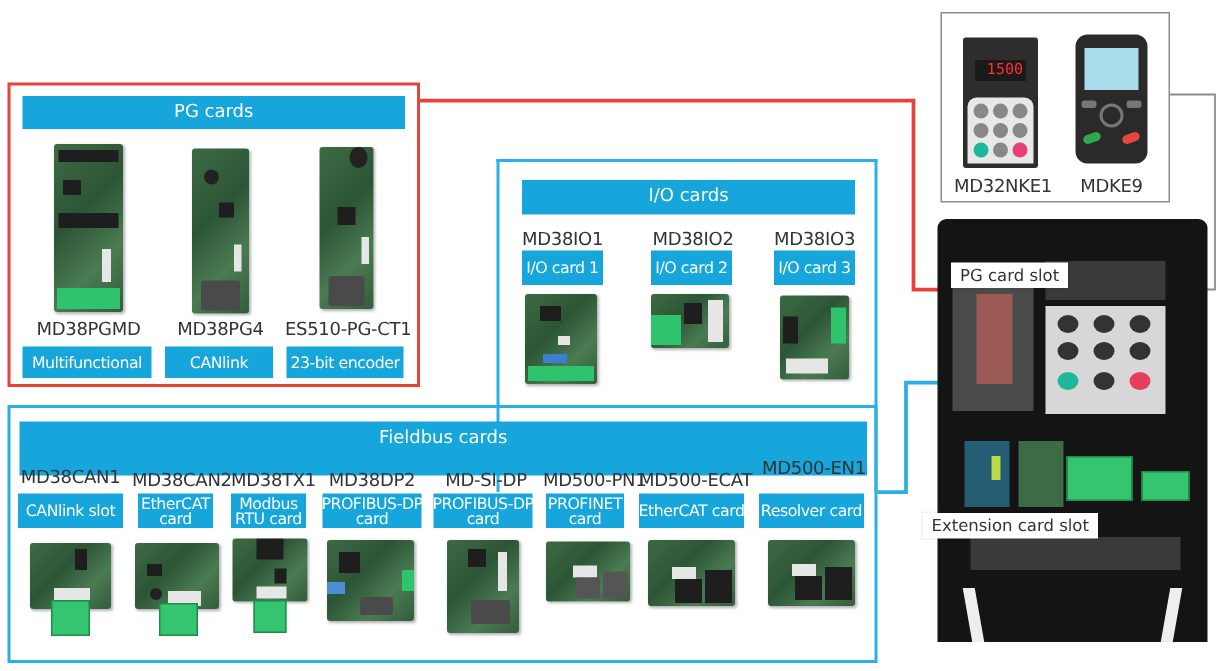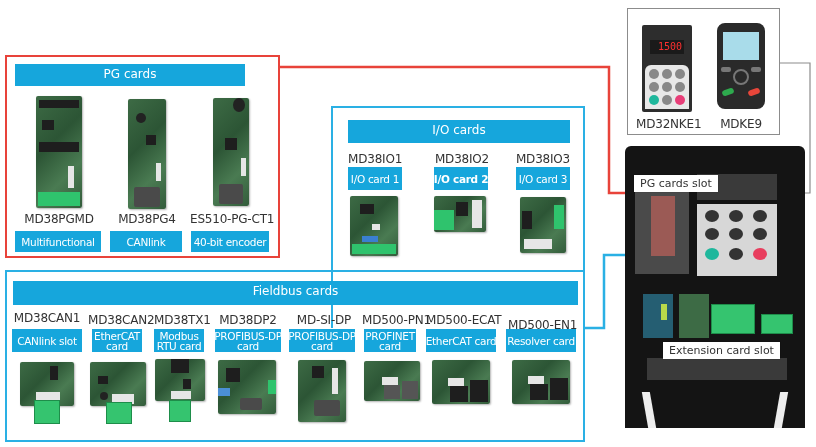--- a/index.html
+++ b/index.html
@@ -25,21 +25,21 @@
 <svg class="abs" style="left:0;top:0;" width="816" height="447">
 
   <polyline points="279,67 609,67 609,193 630,193" fill="none" stroke="#e8433a" stroke-width="2.5"></polyline>
 
   <polyline points="780,63 810,63 810,193 770,193" fill="none" stroke="#8c8c8c" stroke-width="1.2"></polyline>
 
   <polyline points="585,328 604,328 604,255 627,255" fill="none" stroke="#2ab0e4" stroke-width="2.5"></polyline>
 </svg>
 
 <div class="abs" style="left:5px;top:55px;width:275px;height:203px;border:2px solid #e8433a;"></div>
-<div class="abs bar-title" style="left:15px;top:64px;width:230px;height:22px;">PG cards</div>
+<div class="abs bar-title" style="left:15px;top:64px;width:255px;height:22px;">PG cards</div>
 
 <div class="pcb" style="left:36px;top:96px;width:46px;height:112px;">
   <div class="chip" style="left:3px;top:4px;width:40px;height:8px;"></div>
   <div class="chip" style="left:6px;top:24px;width:12px;height:10px;"></div>
   <div class="chip" style="left:3px;top:46px;width:40px;height:10px;"></div>
   <div class="white" style="left:32px;top:70px;width:6px;height:22px;"></div>
   <div class="term" style="left:2px;top:96px;width:42px;height:14px;"></div>
 </div>
 <div class="pcb" style="left:128px;top:99px;width:38px;height:110px;">
   <div class="cap" style="left:8px;top:14px;width:10px;height:10px;"></div>
@@ -53,61 +53,61 @@
   <div class="white" style="left:28px;top:60px;width:5px;height:18px;"></div>
   <div class="dsub" style="left:6px;top:86px;width:24px;height:20px;"></div>
 </div>
 
 <div class="abs model" style="left:16px;top:212px;width:86px;">MD38PGMD</div>
 <div class="abs model" style="left:109px;top:212px;width:76px;">MD38PG4</div>
 <div class="abs model" style="left:190px;top:212px;width:84px;">ES510-PG-CT1</div>
 
 <div class="abs tag" style="left:15px;top:231px;width:86px;height:21px;">Multifunctional</div>
 <div class="abs tag" style="left:110px;top:231px;width:72px;height:21px;">CANlink</div>
-<div class="abs tag" style="left:191px;top:231px;width:78px;height:21px;">40-bit encoder</div>
+<div class="abs tag" style="left:191px;top:231px;width:78px;height:21px;">23-bit encoder</div>
 
 <div class="abs" style="left:331px;top:106px;width:254px;height:222px;border:2px solid #2ab0e4;border-bottom:none;"></div>
 <div class="abs bar-title" style="left:348px;top:120px;width:222px;height:23px;">I/O cards</div>
 
 <div class="abs model" style="left:348px;top:152px;width:54px;">MD38IO1</div>
 <div class="abs model" style="left:434px;top:152px;width:56px;">MD38IO2</div>
 <div class="abs model" style="left:515px;top:152px;width:56px;">MD38IO3</div>
 
 <div class="abs tag" style="left:348px;top:167px;width:54px;height:23px;">I/O card 1</div>
-<div class="abs tag" style="left:434px;top:167px;width:54px;height:23px;font-weight:bold;">I/O card 2</div>
+<div class="abs tag" style="left:434px;top:167px;width:54px;height:23px;">I/O card 2</div>
 <div class="abs tag" style="left:516px;top:167px;width:54px;height:23px;">I/O card 3</div>
 
 <div class="pcb" style="left:350px;top:196px;width:48px;height:60px;">
   <div class="chip" style="left:10px;top:8px;width:14px;height:10px;"></div>
   <div class="white" style="left:22px;top:28px;width:8px;height:6px;"></div>
   <div style="position:absolute;left:12px;top:40px;width:16px;height:6px;background:#3a7fd0;"></div>
   <div class="term" style="left:2px;top:48px;width:44px;height:10px;"></div>
 </div>
 <div class="pcb" style="left:434px;top:196px;width:52px;height:36px;">
   <div class="term" style="left:0px;top:14px;width:20px;height:20px;"></div>
   <div class="chip" style="left:22px;top:6px;width:12px;height:14px;"></div>
   <div class="white" style="left:38px;top:4px;width:10px;height:28px;"></div>
 </div>
 <div class="pcb" style="left:520px;top:197px;width:46px;height:56px;">
   <div class="chip" style="left:2px;top:14px;width:10px;height:18px;"></div>
   <div class="term" style="left:34px;top:8px;width:10px;height:24px;"></div>
   <div class="white" style="left:4px;top:42px;width:28px;height:10px;"></div>
 </div>
 
 <div class="abs" style="left:5px;top:270px;width:580px;height:172px;border:2px solid #2ab0e4;"></div>
-<div class="abs bar-title" style="left:13px;top:281px;width:565px;height:24px;">Fieldbus cards</div>
+<div class="abs bar-title" style="left:13px;top:281px;width:565px;height:36px;">Fieldbus cards</div>
 
 <div class="abs model" style="left:13px;top:311px;width:68px;">MD38CAN1</div>
 <div class="abs model" style="left:88px;top:313px;width:58px;">MD38CAN2</div>
 <div class="abs model" style="left:154px;top:313px;width:52px;">MD38TX1</div>
 <div class="abs model" style="left:215px;top:313px;width:66px;">MD38DP2</div>
 <div class="abs model" style="left:290px;top:313px;width:68px;">MD-SI-DP</div>
 <div class="abs model" style="left:362px;top:313px;width:58px;">MD500-PN1</div>
 <div class="abs model bold" style="left:426px;top:313px;width:74px;">MD500-ECAT</div>
-<div class="abs model" style="left:508px;top:318px;width:68px;">MD500-EN1</div>
+<div class="abs model" style="left:508px;top:305px;width:68px;">MD500-EN1</div>
 
 <div class="abs tag" style="left:12px;top:329px;width:70px;height:23px;flex-direction:column;">
   <span>CANlink slot</span>
 </div>
 <div class="abs tag" style="left:92px;top:329px;width:50px;height:23px;flex-direction:column;">
   <span>EtherCAT</span>
   <span>card</span>
 </div>
 <div class="abs tag" style="left:154px;top:329px;width:50px;height:23px;flex-direction:column;">
   <span>Modbus</span>
@@ -232,14 +232,14 @@
   <div class="abs" style="left:36px;top:158px;width:6px;height:16px;background:#b8d94a;"></div>
   <div class="abs" style="left:54px;top:148px;width:30px;height:44px;background:#3d6b45;"></div>
   <div class="green-conn" style="left:86px;top:158px;width:44px;height:30px;"></div>
   <div class="green-conn" style="left:136px;top:168px;width:32px;height:20px;"></div>
 
   <div class="abs" style="left:22px;top:212px;width:140px;height:22px;background:#3a3a3a;"></div>
   <div class="abs" style="left:20px;top:246px;width:8px;height:36px;background:#eee;transform:skewX(10deg);"></div>
   <div class="abs" style="left:152px;top:246px;width:8px;height:36px;background:#eee;transform:skewX(-10deg);"></div>
 </div>
 
-<div class="abs label-box" style="left:634px;top:175px;">PG cards slot</div>
-<div class="abs label-box" style="left:615px;top:342px;margin-left:48px;">Extension card slot</div>
+<div class="abs label-box" style="left:634px;top:175px;">PG card slot</div>
+<div class="abs label-box" style="left:615px;top:342px;">Extension card slot</div>
 
 </body></html>

